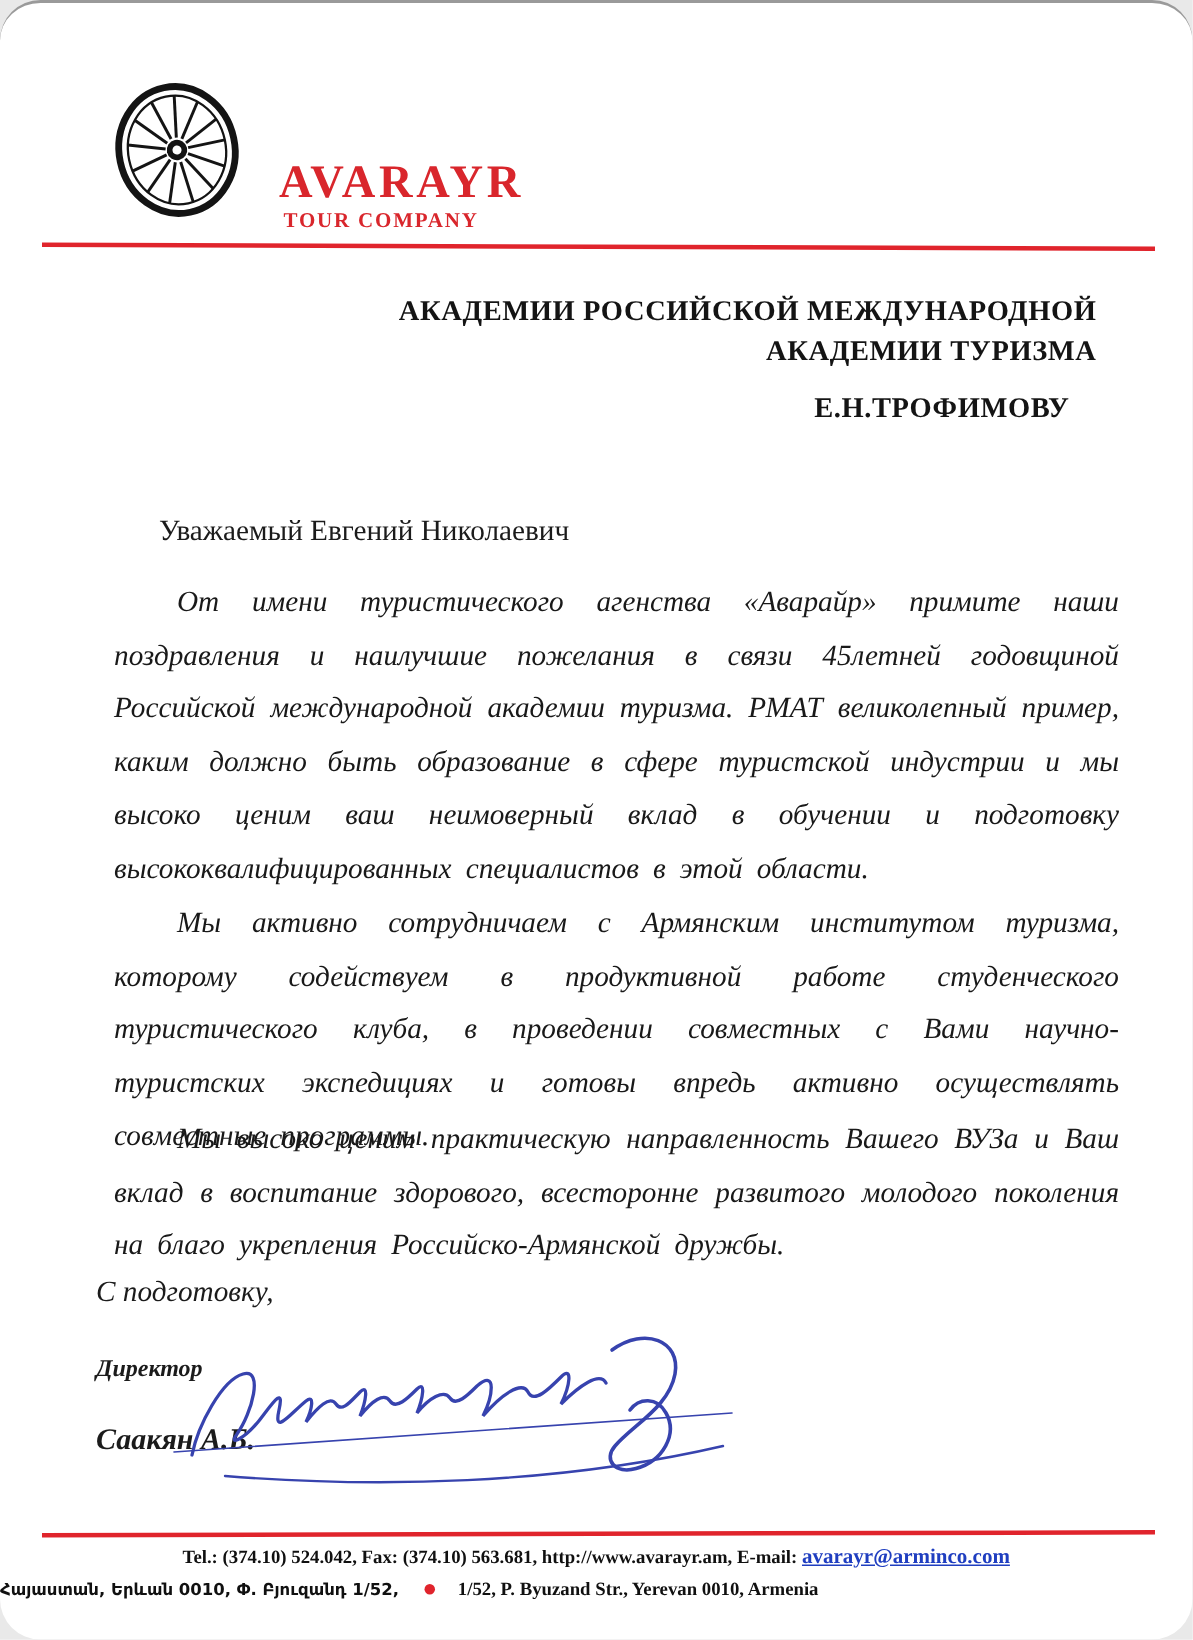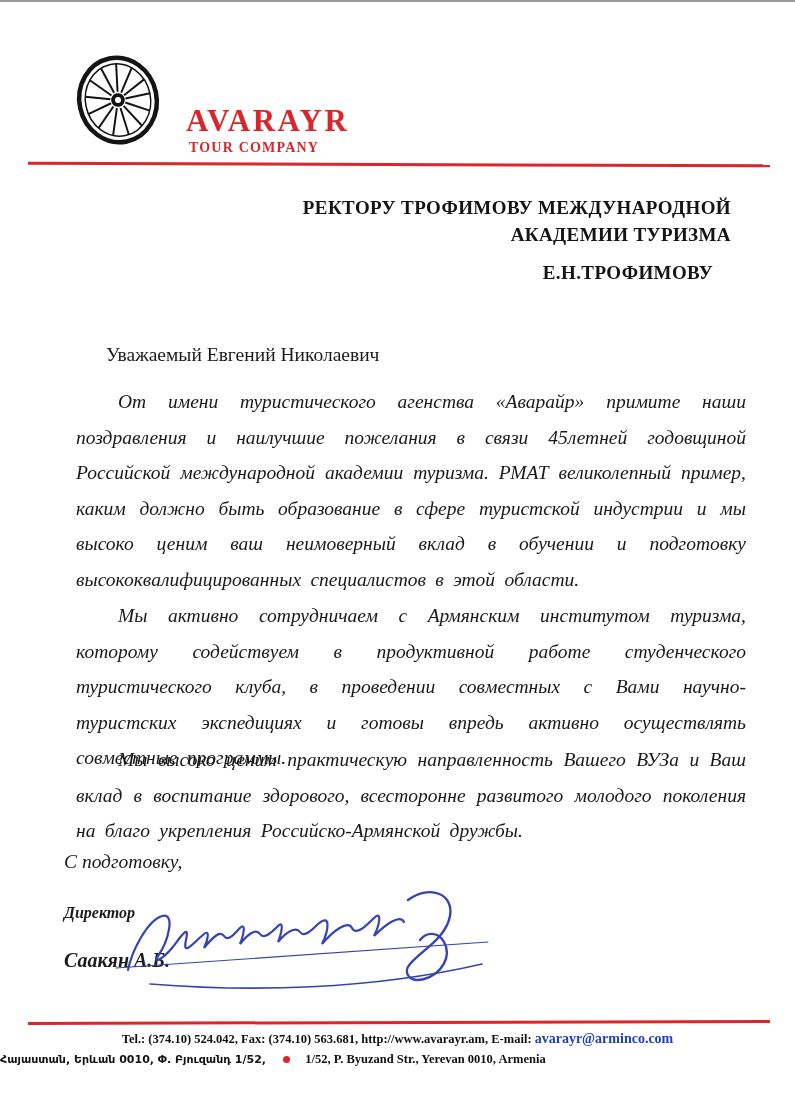--- a/index.html
+++ b/index.html
@@ -1,19 +1,19 @@
 <!DOCTYPE html>
 <html><head>
 <meta charset="utf-8">
 <style>
   html,body{margin:0;padding:0;background:#e9e9e9;}
   .page{
     position:relative;width:795px;height:1093px;background:#ffffff;
     font-family:"Liberation Serif",serif;color:#1b1b1b;overflow:hidden;
-    border-top:2px solid #9a9a9a;margin:0 auto;box-sizing:border-box;
+    border-top:2px solid #9a9a9a;margin:0 auto;box-sizing:border-box;border-radius:27px;
   }
   
   .logo{position:absolute;left:64px;top:48px;width:108px;height:100px;}
   .brand{position:absolute;left:186px;top:101px;font-size:31px;font-weight:bold;
          color:#d9262c;letter-spacing:2.5px;}
   .subbrand{position:absolute;left:189px;top:138px;font-size:14px;font-weight:bold;
             color:#d9262c;letter-spacing:1.2px;}
   .rule{position:absolute;left:28px;width:742px;height:3px;background:#e0242c;}
   .header-rule{top:161px;transform:rotate(0.2deg);}
   
@@ -28,21 +28,21 @@
         word-spacing:4.5px;color:#191919;}
   .p1{top:382px}.p2{top:596px}.p3{top:740px}
   .closing{position:absolute;left:64px;top:849px;font-style:italic;font-size:19.5px;}
   .signer-title{position:absolute;left:64px;top:902px;font-weight:bold;font-style:italic;font-size:16px;}
   .signer-name{position:absolute;left:64px;top:947px;font-weight:bold;font-style:italic;font-size:20px;}
   .signature{position:absolute;left:110px;top:870px;}
   
   .footer-rule{top:1019px;transform:rotate(-0.15deg);}
   .footer-line1{position:absolute;left:0;top:1029px;width:100%;text-align:center;
                 font-weight:bold;font-size:12.5px;color:#101010;}
-  .email{color:#1f3ec0;font-size:14px;font-weight:bold;cursor:pointer;}
+  .email{color:#1f3ec0;text-decoration:underline;font-size:14px;font-weight:bold;cursor:pointer;}
   .footer-line2{position:absolute;left:0;top:1050px;width:100%;
                 font-weight:bold;font-size:12.5px;color:#101010;}
   .armenian{font-family:"DejaVu Sans",sans-serif;font-size:11px;font-weight:bold;}
   .dot{display:inline-block;width:7px;height:7px;border-radius:50%;background:#e0242c;
        margin:0 12px 2px 14px;vertical-align:middle;}
 </style>
 </head>
 <body>
 
 <div class="page">
@@ -69,21 +69,21 @@
         <line x1="69.1" y1="61.5" x2="99.3" y2="46.5"></line>
       </g>
     </g>
   </svg>
 
   <div class="brand">AVARAYR</div>
   <div class="subbrand">TOUR COMPANY</div>
   <div class="rule header-rule"></div>
 
   <div class="recipient">
-    <div>РЕКТОРУ  ТРОФИМОВУ МЕЖДУНАРОДНОЙ</div>
+    <div>АКАДЕМИИ  РОССИЙСКОЙ МЕЖДУНАРОДНОЙ</div>
     <div>АКАДЕМИИ ТУРИЗМА</div>
     <div class="recipient-name">Е.Н.ТРОФИМОВУ</div>
   </div>
 
   <div class="salutation">Уважаемый Евгений Николаевич</div>
   <p class="para p1">От имени туристического агенства «Аварайр» примите наши поздравления и наилучшие пожелания в связи 45летней годовщиной Российской международной академии туризма. РМАТ великолепный пример, каким должно быть образование в сфере туристской индустрии и мы высоко ценим ваш неимоверный вклад в обучении и подготовку высококвалифицированных специалистов в этой области.</p>
   <p class="para p2">Мы активно сотрудничаем с Армянским институтом туризма, которому содействуем в продуктивной работе студенческого туристического клуба, в проведении совместных с Вами научно-туристских экспедициях и готовы впредь активно осуществлять совместные программы.</p>
   <p class="para p3">Мы высоко ценим практическую направленность Вашего ВУЗа и Ваш вклад в воспитание здорового, всесторонне развитого молодого поколения на благо укрепления Российско-Армянской дружбы.</p>
 
   <div class="closing">С подготовку,</div>

